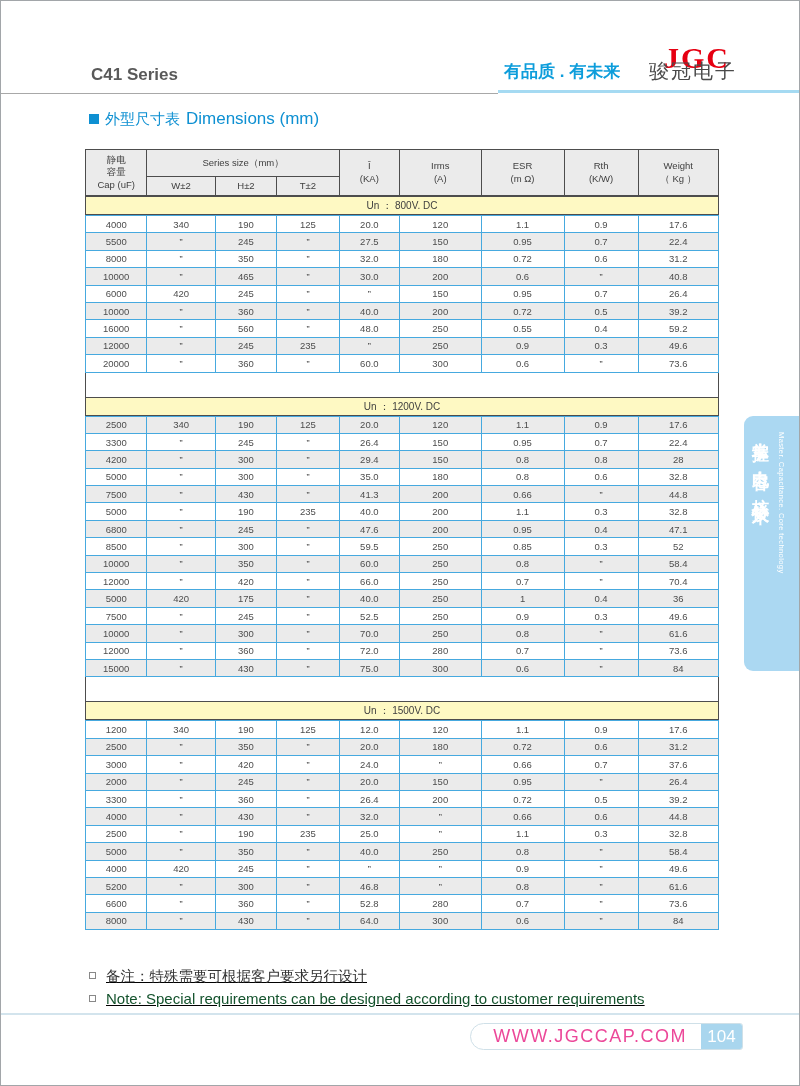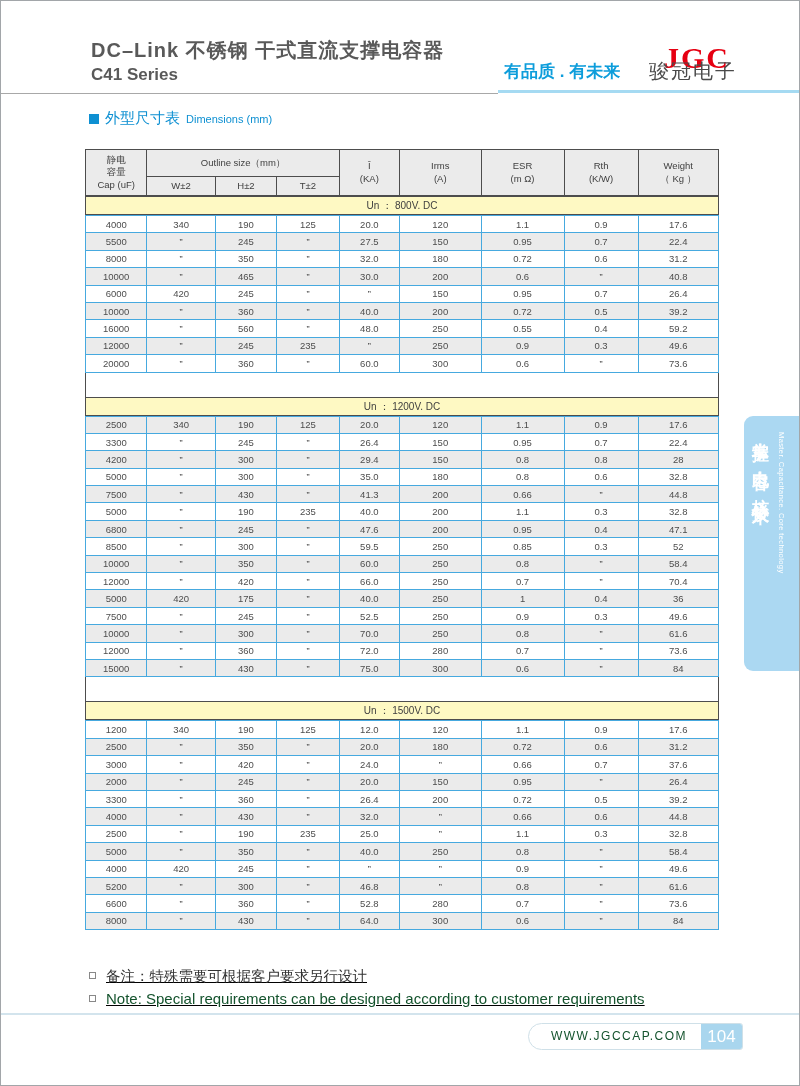--- a/index.html
+++ b/index.html
@@ -16,21 +16,21 @@
               font-family:"Liberation Serif", serif; font-size:30px; font-weight:bold; color:#e60012; letter-spacing:2px;margin-top:16px; }
   .slogan   { position:absolute; left:503px; top:59px; font-size:17px; font-weight:bold; color:#0d9ddb; }
   .brand    { position:absolute; left:648px; top:57px; font-size:20px; color:#4a4a4a; letter-spacing:2px; }
   .hdr-line-gray { position:absolute; left:0; top:92px; width:497px; height:1px; background:#a8a8a8; }
   .hdr-line-blue { position:absolute; left:497px; top:89px; width:303px; height:3px; background:#a5daf2; }
 
   
   .sec-title { position:absolute; left:88px; top:108px; display:flex; align-items:center; }
   .sec-bullet { width:10px; height:10px; background:#0e90d2; margin-right:6px; }
   .sec-zh { font-size:15px; font-weight:normal; color:#0e90d2; margin-right:6px; }
-  .sec-en { font-size:11px; color:#0e90d2; }
+  .sec-en { font-size:17px; color:#0e90d2; }
 
   
   .tbl-wrap { position:absolute; left:84px; top:148px; width:634px; }
   table { width:100%; border-collapse:collapse; table-layout:fixed; }
   .hdr-table td {
     border:1px solid #4d4d4d; background:#ebebeb; color:#404040;
     font-size:9.5px; text-align:center; vertical-align:middle; line-height:1.3; padding:1px 0;
   }
   .hdr-table tr:first-child td { height:27px; }
   .hdr-table tr:last-child td { height:19px; }
@@ -57,29 +57,28 @@
             background:#abd8f2; border-radius:9px 0 0 9px; }
   .ribbon-zh { position:absolute; left:5px; top:13px; writing-mode:vertical-rl; text-orientation:upright;
                font-size:17px; font-weight:bold; color:#ffffff; letter-spacing:3px; }
   .ribbon-en { position:absolute; left:33px; top:16px; writing-mode:vertical-rl;
                font-size:7.5px; color:#ffffff; letter-spacing:0.4px; }
 
   
   .ftr-line { position:absolute; left:0; top:1012px; width:100%; height:2px; background:#d3e4ed; }
   .ftr-pill { position:absolute; right:56px; top:1022px; height:27px; display:flex; align-items:stretch;
               border:1px solid #cfe0e8; border-radius:14px 3px 3px 14px; overflow:hidden; background:#fff; }
-  .ftr-url { padding:0 14px 0 22px; line-height:25px; color:#14532d; font-size:12px; letter-spacing:1.5px; }
+  .ftr-url { padding:0 14px 0 22px; line-height:25px; color:#ec4899; font-size:18px; letter-spacing:1.5px; }
   .ftr-num { width:41px; background:#a9d6ee; color:#ffffff; font-size:17px; line-height:25px; text-align:center; }
 </style>
 </head>
 <body>
 
 <div class="page">
 
-  <div class="title-zh">DC–Link 不锈钢  干式直流支撑电容器</div>
   <div class="title-en">C41 Series</div>
   <div class="logo">JGC</div>
   <div class="slogan">有品质 . 有未来</div>
   <div class="brand">骏冠电子</div>
   <div class="hdr-line-gray"></div>
   <div class="hdr-line-blue"></div>
 
   <div class="sec-title">
     <span class="sec-bullet"></span>
     <span class="sec-zh">外型尺寸表</span>
@@ -99,21 +98,21 @@
           <col style="width: 11.7%;">
           <col style="width: 12.7%;">
         </colgroup>
       <tbody>
           <tr>
         <td rowspan="2">
           <div>静电</div>
           <div>容量</div>
           <div>Cap (uF)</div>
         </td>
-        <td colspan="3">Outline size（mm）</td>
+        <td colspan="3">Series size（mm）</td>
         <td rowspan="2">
           <div>Î</div>
           <div>(KA)</div>
         </td>
         <td rowspan="2">
           <div>Irms</div>
           <div>(A)</div>
         </td>
         <td rowspan="2">
           <div>ESR</div>

